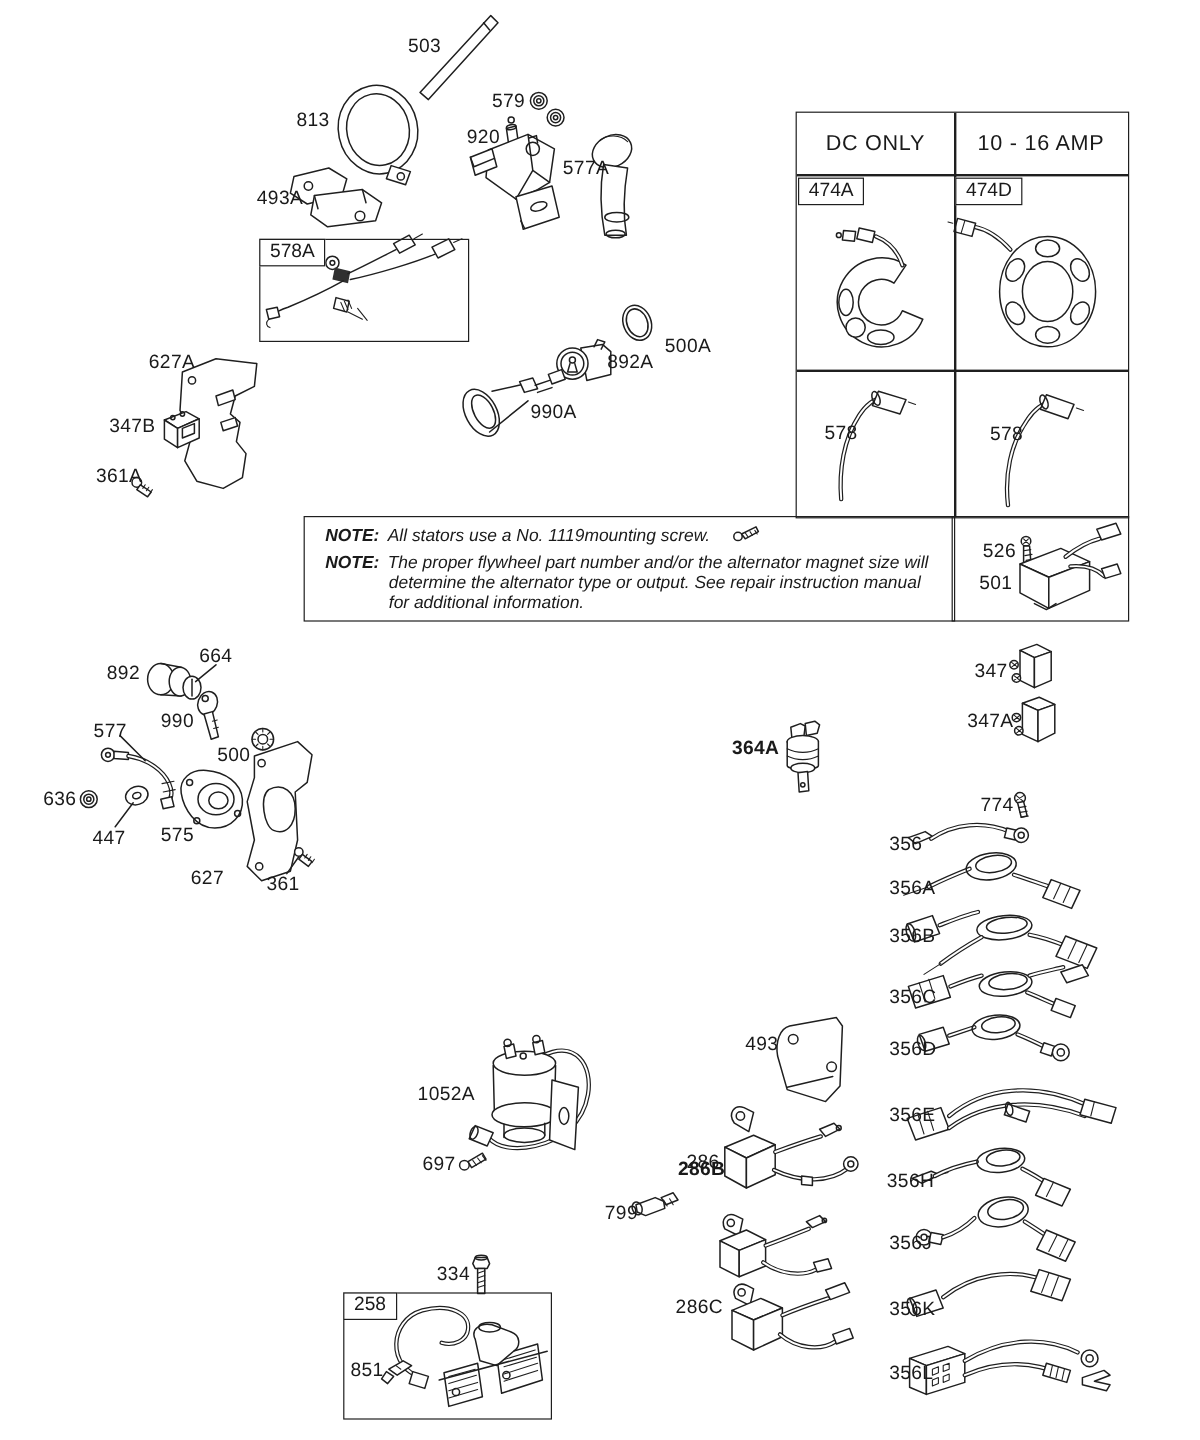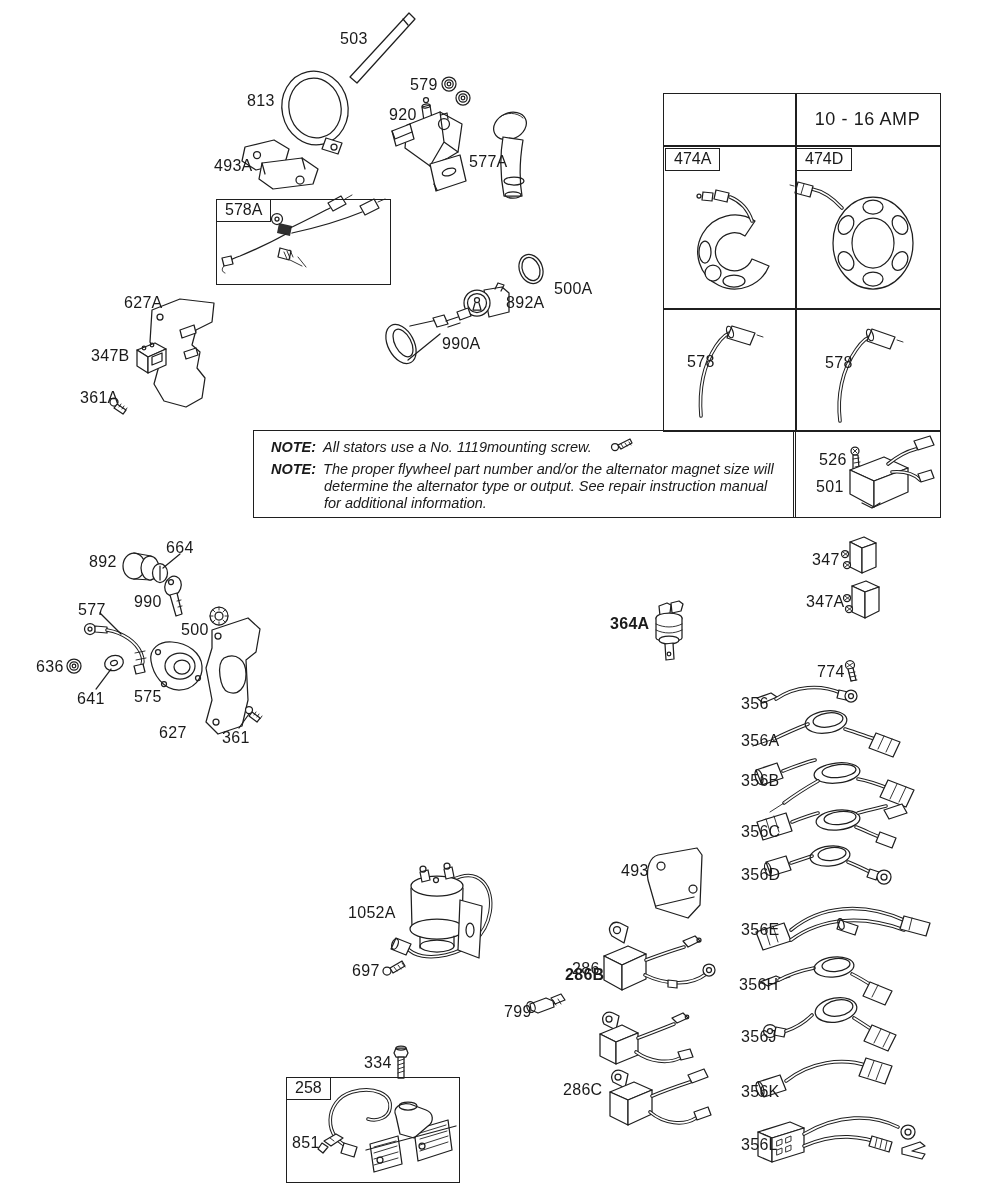--- a/index.html
+++ b/index.html
@@ -555,20 +555,21 @@
       <circle cx="615" cy="447" r="3.5" class="fw"></circle>
       <path class="fw" d="M618,445 L630,439 L632,443 L621,449 Z"></path>
       <path class="thin" d="M621,444 l2,3 m2,-4 l2,3 m2,-4 l2,3"></path>
     </g>
   </svg>
 
   <div class="frame" style="left:663px;top:93px;width:276px;height:337px">
     <div class="vl" style="left:131px;top:0;height:337px"></div>
     <div class="hl" style="top:51px;left:0;width:276px"></div>
     <div class="hl" style="top:214px;left:0;width:276px"></div>
+    <div class="th" style="left:0;top:0;width:131px;height:51px">DC ONLY</div>
     <div class="th" style="left:131px;top:0;width:145px;height:51px">10 - 16 AMP</div>
   </div>
 
   <div class="boxlab" style="left:665px;top:148px">474A</div>
   <div class="boxlab" style="left:796px;top:148px">474D</div>
   <div class="plabel" style="left:687px;top:353px">578</div>
   <div class="plabel" style="left:825px;top:354px">578</div>
 
   <div class="frame" style="left:793px;top:430px;width:146px;height:86px"></div>
   <div class="plabel" style="left:819px;top:451px">526</div>
@@ -590,34 +591,34 @@
 
   <div class="frame" style="left:286px;top:1077px;width:172px;height:104px"></div>
   <div class="boxlab" style="left:286px;top:1077px">258</div>
 
   <div id="labels-layer">
       <span class="plabel" style="left: 340px; top: 30px;">503</span>
       <span class="plabel" style="left: 247px; top: 92px;">813</span>
       <span class="plabel" style="left: 214px; top: 157px;">493A</span>
       <span class="plabel" style="left: 410px; top: 76px;">579</span>
       <span class="plabel" style="left: 389px; top: 106px;">920</span>
-      <span class="plabel" style="left: 469px; top: 153px;">577A</span>
+      <span class="plabel" style="left: 469px; top: 132px;">577A</span>
       <span class="plabel" style="left: 554px; top: 280px;">500A</span>
       <span class="plabel" style="left: 506px; top: 294px;">892A</span>
       <span class="plabel" style="left: 442px; top: 335px;">990A</span>
       <span class="plabel" style="left: 124px; top: 294px;">627A</span>
       <span class="plabel" style="left: 91px; top: 347px;">347B</span>
       <span class="plabel" style="left: 80px; top: 389px;">361A</span>
       <span class="plabel" style="left: 89px; top: 553px;">892</span>
       <span class="plabel" style="left: 166px; top: 539px;">664</span>
       <span class="plabel" style="left: 134px; top: 593px;">990</span>
       <span class="plabel" style="left: 78px; top: 601px;">577</span>
       <span class="plabel" style="left: 181px; top: 621px;">500</span>
       <span class="plabel" style="left: 36px; top: 658px;">636</span>
-      <span class="plabel" style="left: 77px; top: 690px;">641</span>
+      <span class="plabel" style="left: 77px; top: 690px;">447</span>
       <span class="plabel" style="left: 134px; top: 688px;">575</span>
       <span class="plabel" style="left: 159px; top: 724px;">627</span>
       <span class="plabel" style="left: 222px; top: 729px;">361</span>
       <span class="plabel" style="left: 610px; top: 615px; font-weight: bold;">364A</span>
       <span class="plabel" style="left: 812px; top: 551px;">347</span>
       <span class="plabel" style="left: 806px; top: 593px;">347A</span>
       <span class="plabel" style="left: 817px; top: 663px;">774</span>
       <span class="plabel" style="left: 741px; top: 695px;">356</span>
       <span class="plabel" style="left: 741px; top: 732px;">356A</span>
       <span class="plabel" style="left: 741px; top: 772px;">356B</span>

